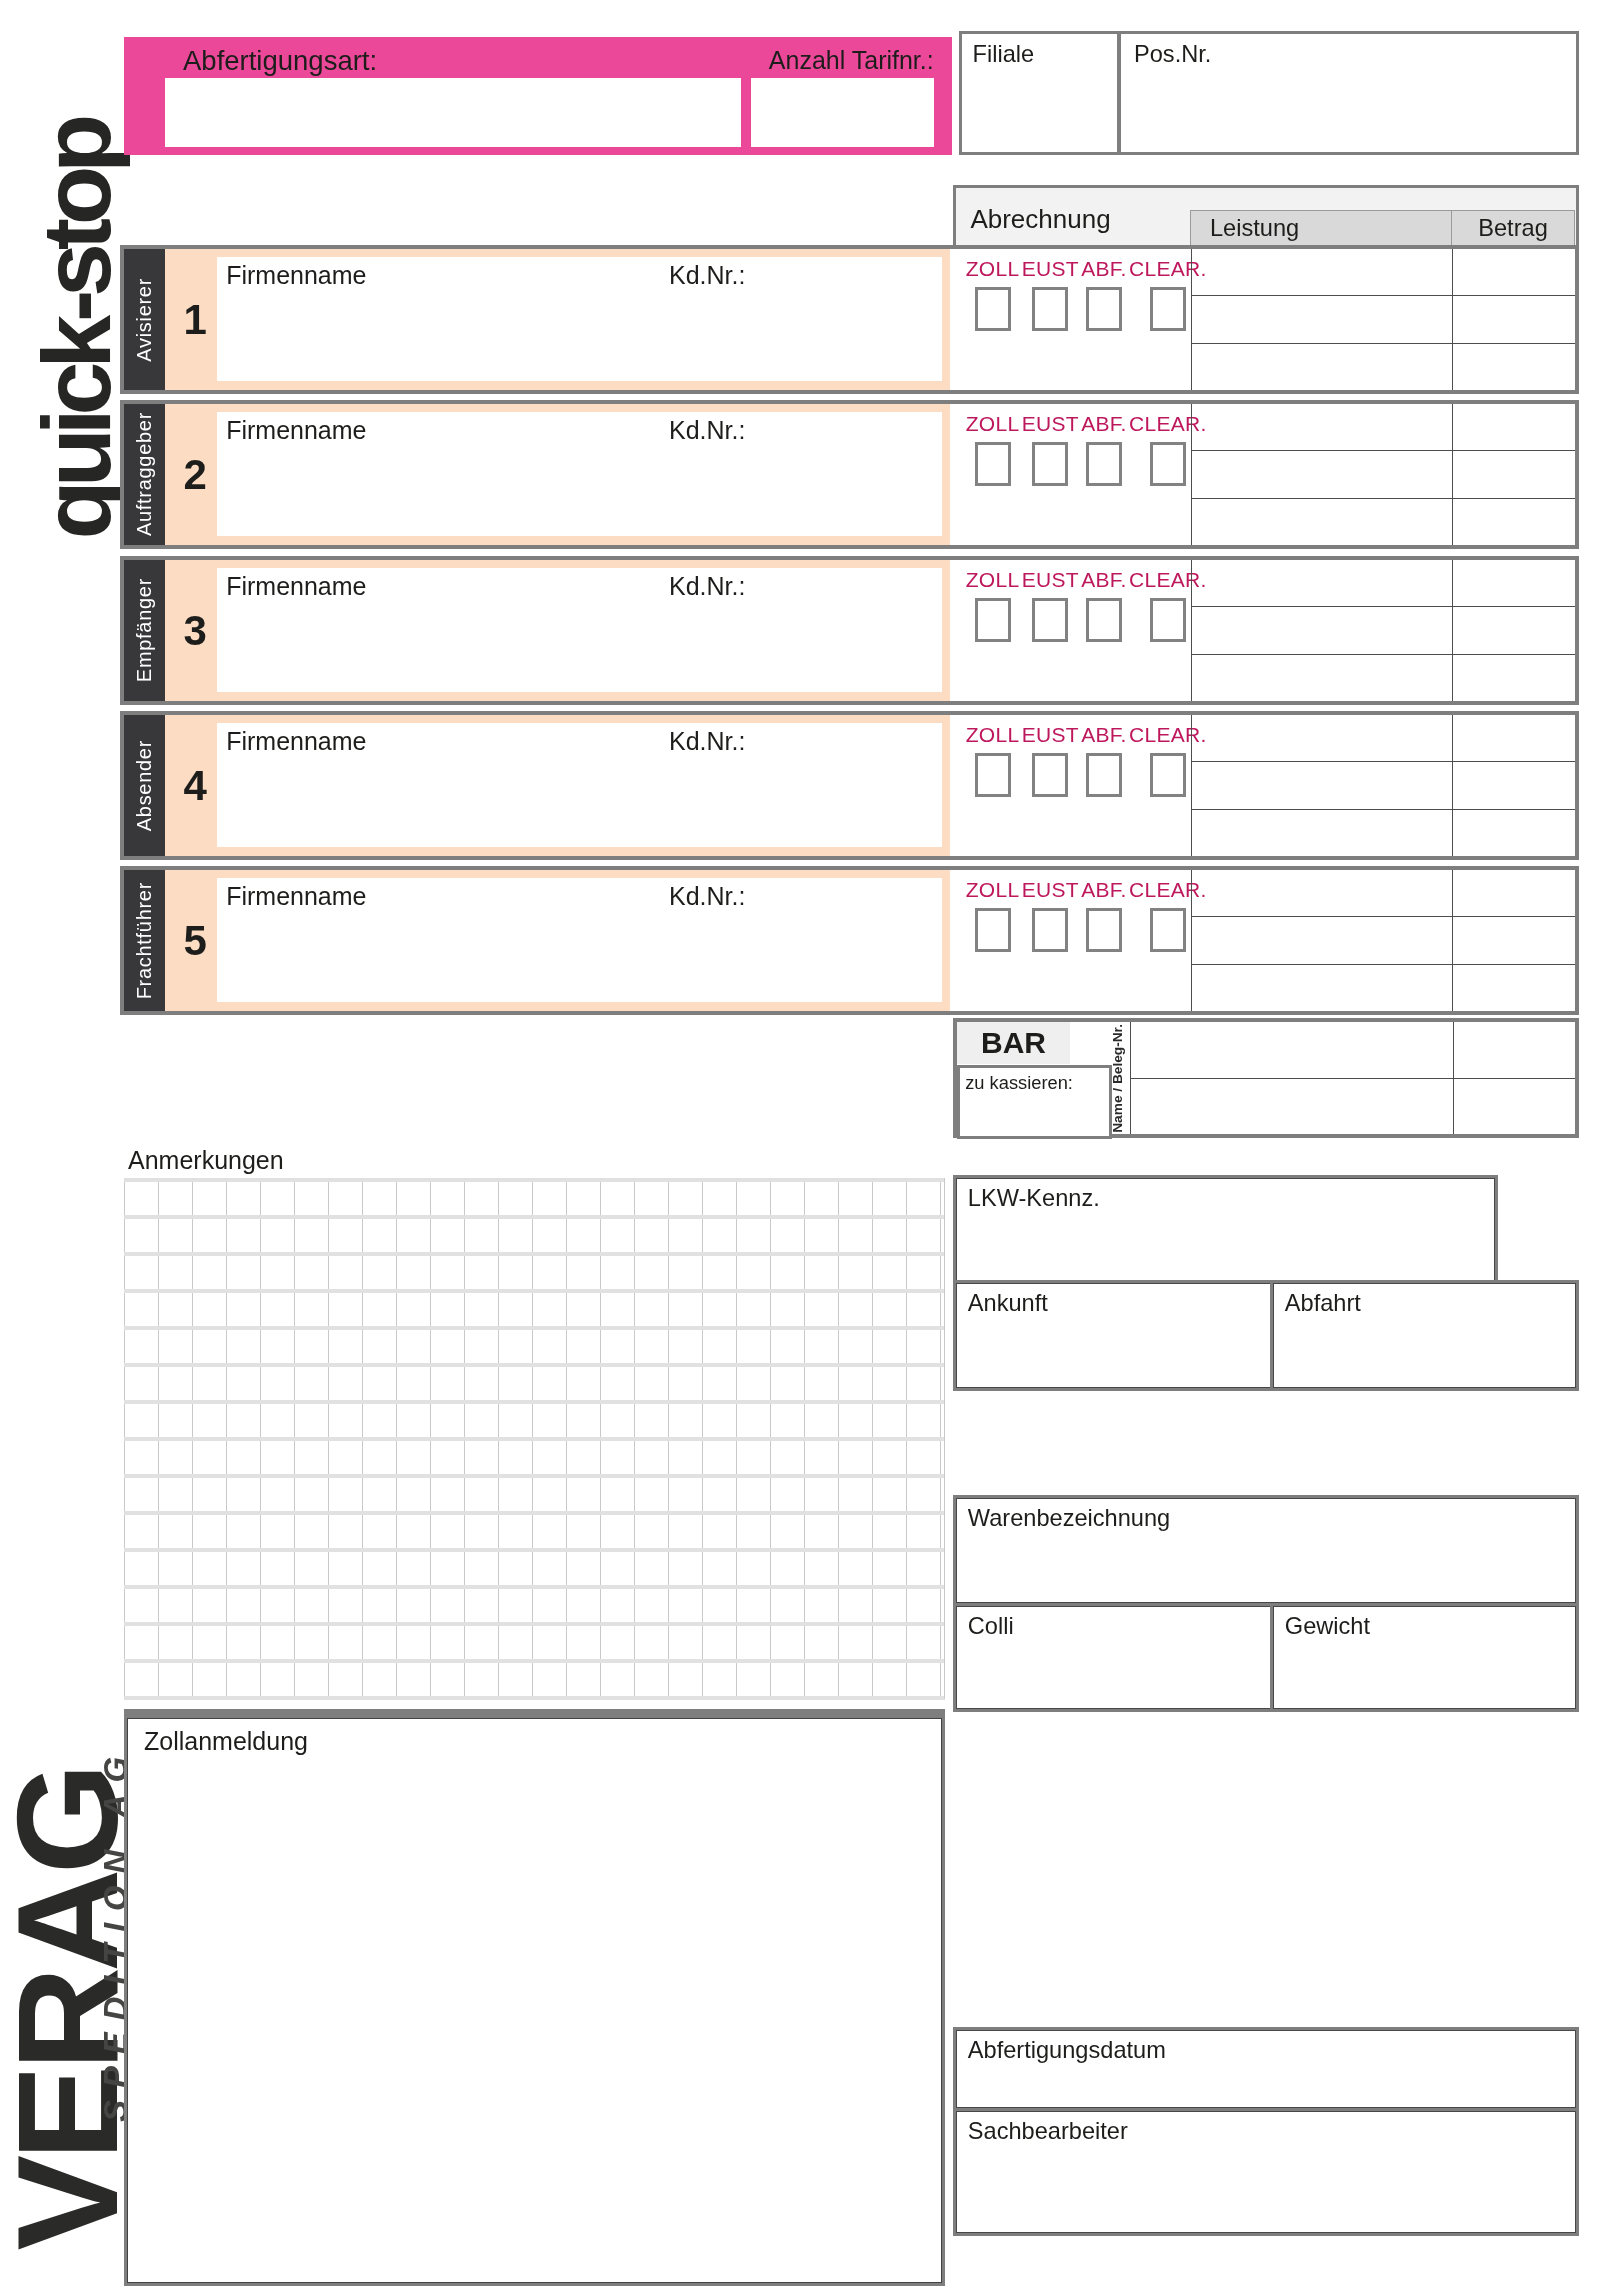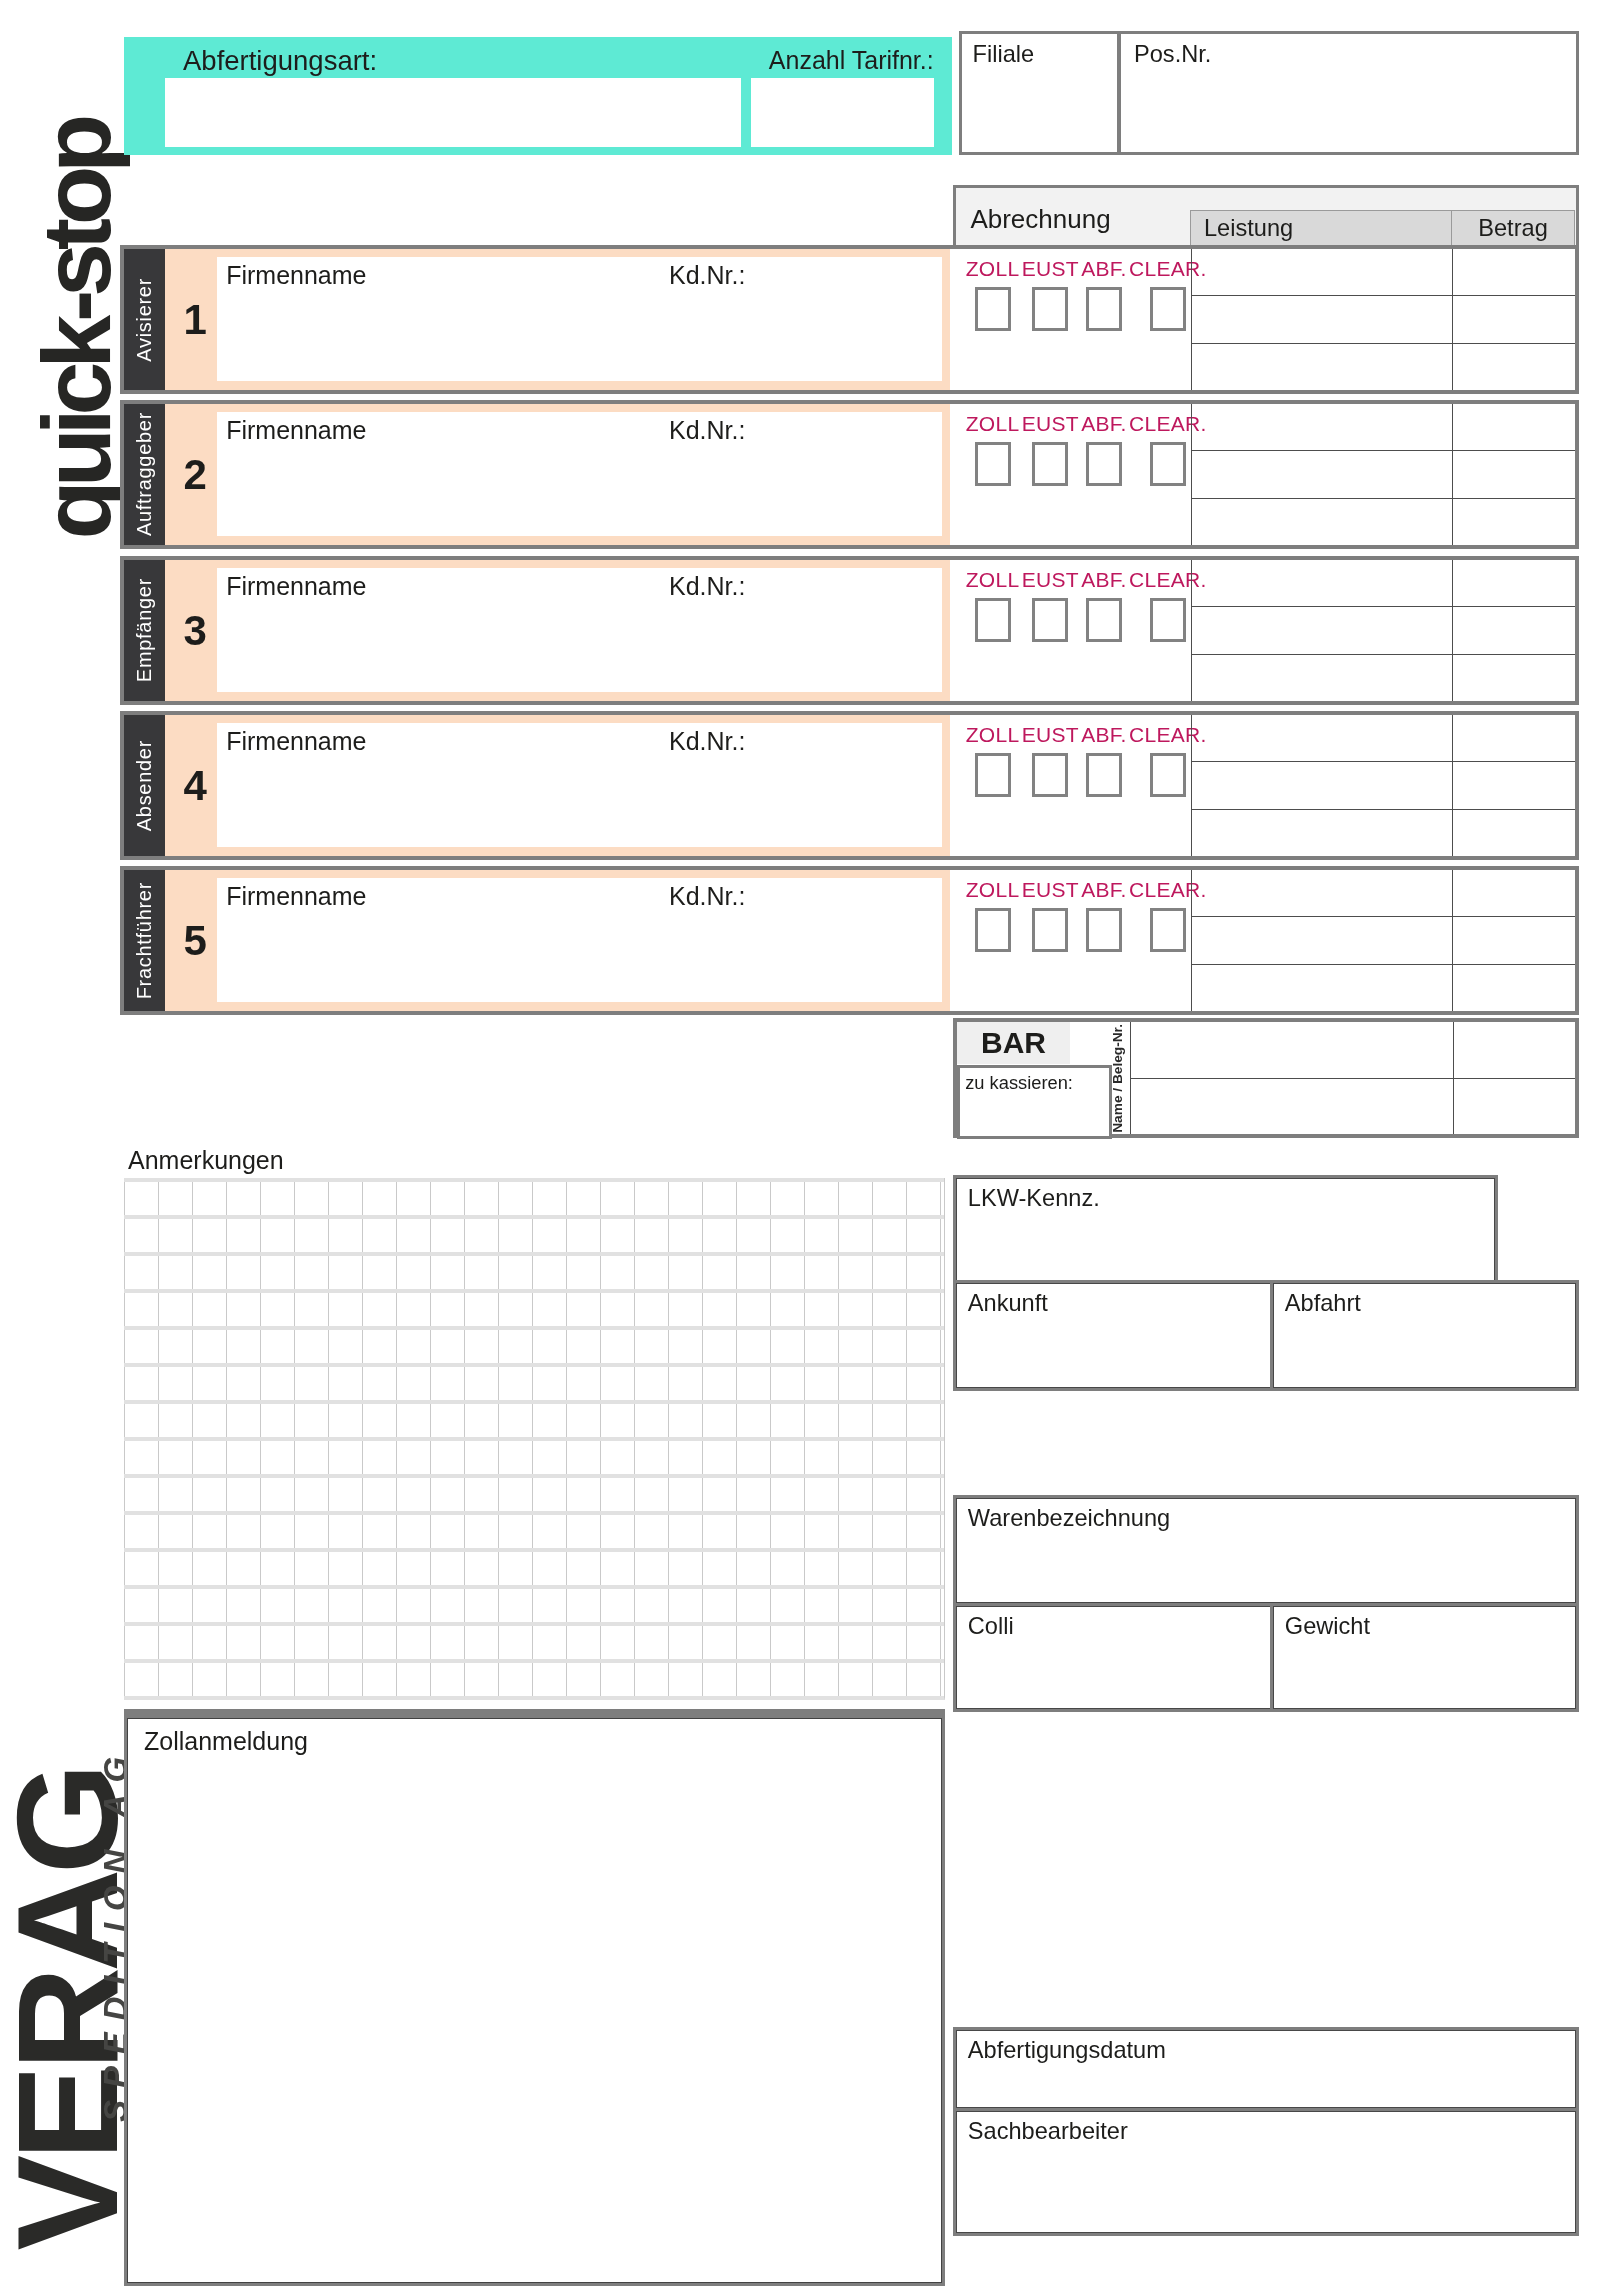--- a/index.html
+++ b/index.html
@@ -10,35 +10,35 @@
 
   
   .qs-logo{left:27.5px;top:19.6px;width:98px;height:622px;display:flex;align-items:center;justify-content:center;}
   .qs-logo .vtext{font-size:97px;font-weight:800;letter-spacing:-7.2px;color:#262624;}
   .verag-logo{left:10.5px;top:1733px;width:115px;height:553px;display:flex;align-items:center;justify-content:center;}
   .verag-logo .vtext{font-size:143px;font-weight:800;letter-spacing:-5.2px;color:#2a2a28;}
   .sped-logo{left:97px;top:1690px;width:38px;height:487px;display:flex;align-items:center;justify-content:center;}
   .sped-logo .vtext{font-size:33px;font-weight:700;font-style:italic;letter-spacing:11.8px;color:#454543;}
 
   
-  .top-panel{left:124px;top:37px;width:828px;height:118px;background:#5eead4;}
+  .top-panel{left:124px;top:37px;width:828px;height:118px;background:#ec4899;}
   .top-panel .lbl-abf{position:absolute;left:59px;top:7.9px;font-size:27.5px;}
   .top-panel .lbl-anz{position:absolute;right:18.3px;top:9.2px;font-size:25px;}
   .top-input-main{position:absolute;left:41px;top:41px;width:576px;height:69px;background:#fff;}
   .top-input-anz{position:absolute;left:627px;top:41px;width:183px;height:69px;background:#fff;}
 
   .filiale-box{left:959px;top:31px;width:620px;height:124px;border:3.9px solid #7e7e7e;background:#fff;}
   .filiale-box .divider{position:absolute;left:155px;top:0;bottom:0;width:3.9px;background:#7e7e7e;}
   .filiale-box .flbl{position:absolute;top:6.5px;font-size:23.6px;}
 
   
   .abr-head{left:953px;top:185px;width:626px;height:64px;border:3.9px solid #7e7e7e;background:#f2f2f2;}
   .abr-head .title{position:absolute;left:14.4px;top:15.7px;font-size:26px;}
   .sub-hdr{position:absolute;bottom:0;height:34px;background:#d9d9d9;border:1.3px solid #9a9a9a;display:flex;align-items:center;}
-  .sub-hdr.leistung{left:234px;width:262px;padding-left:13px;font-size:23.6px;}
+  .sub-hdr.leistung{left:234px;width:262px;padding-left:19px;font-size:23.6px;}
   .sub-hdr.betrag{left:495px;width:122px;justify-content:center;font-size:23.6px;}
 
   
   .row-block{left:120px;width:1459px;height:149px;border:4.6px solid #7e7e7e;background:#fff;}
   .role-strip{position:absolute;left:0;top:0;width:41px;height:100%;background:#38383a;
               display:flex;align-items:center;justify-content:center;}
   .role-strip .vtext{color:#fff;font-size:20px;letter-spacing:0.7px;}
   .peach{position:absolute;left:41px;top:0;width:785px;height:100%;background:#fcdcc3;}
   .row-num{position:absolute;left:11.8px;top:0;height:100%;width:37px;display:flex;align-items:center;justify-content:center;
            font-size:42px;font-weight:800;color:#1d1d1b;}

